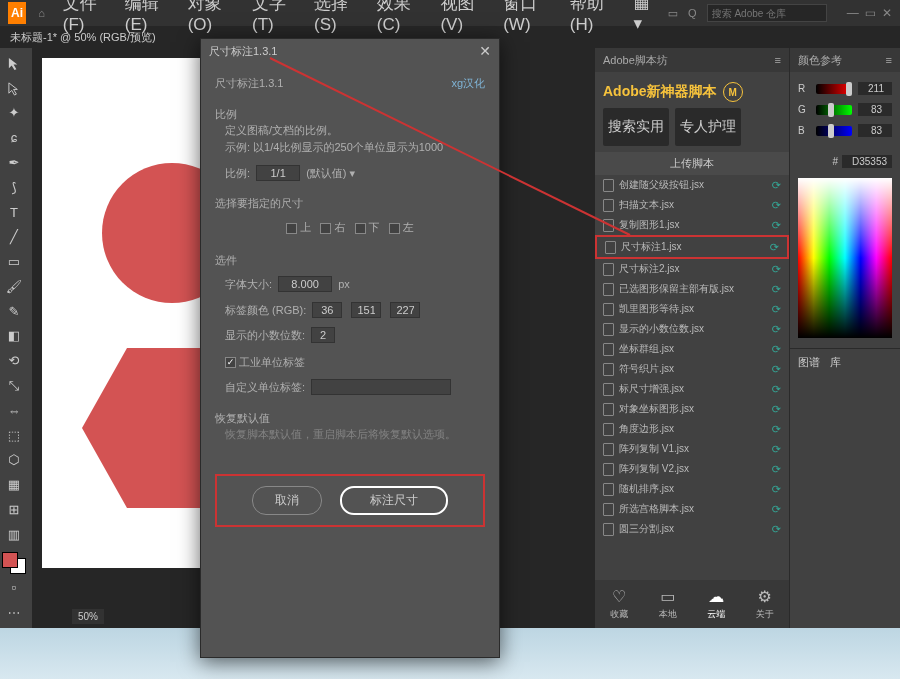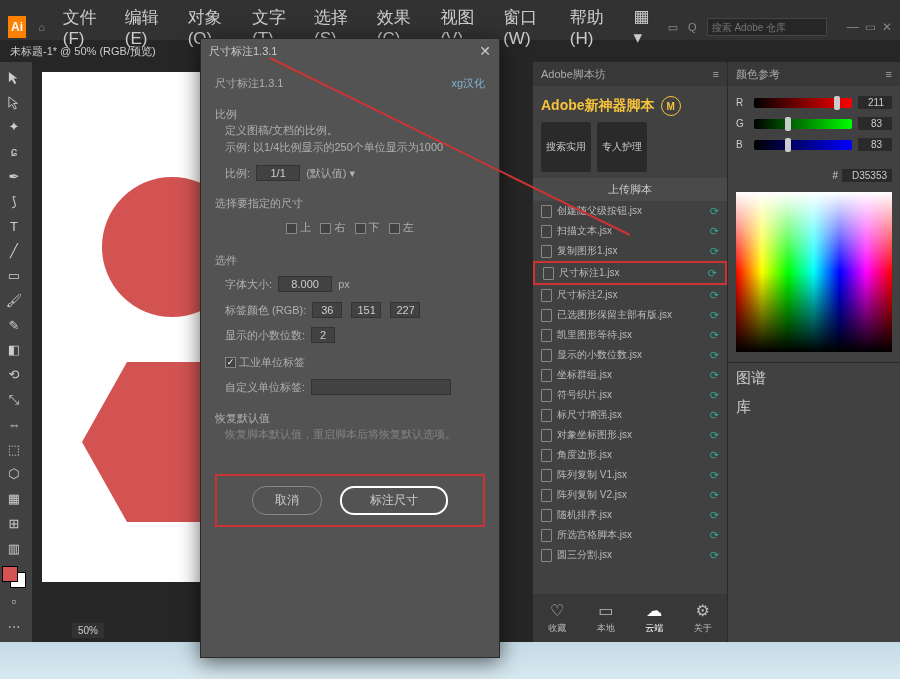--- a/index.html
+++ b/index.html
@@ -1,17 +1,17 @@
 <!DOCTYPE html>
 <html><head>
 <meta charset="utf-8">
 <style>
 * { margin: 0; padding: 0; box-sizing: border-box; }
 body { background: #323232; font-family: "Microsoft YaHei", sans-serif; font-size: 11px; color: #ccc; width: 900px; height: 679px; overflow: hidden; position: relative; }
-.topbar { height: 26px; background: #323232; display: flex; align-items: center; padding: 0 8px; gap: 4px; margin-top: 14px; }
+.topbar { height: 26px; background: #323232; display: flex; align-items: center; padding: 0 8px; gap: 4px; }
 .ai-logo { width: 22px; height: 22px; background: #ff7f00; display: flex; align-items: center; justify-content: center; font-weight: bold; color: #fff; font-size: 12px; }
 .home-icon { color: #888; margin: 0 8px; }
 .menu-item { color: #ccc; padding: 3px 6px; font-size: 17px; cursor: pointer; }
 .topbar-right { margin-left: auto; display: flex; gap: 10px; align-items: center; color: #888; }
 .search-box { background: #262626; border: 1px solid #444; width: 120px; height: 18px; font-size: 10px; color: #666; padding: 0 4px; }
 .win-controls { display: flex; gap: 6px; margin-left: 10px; color: #888; font-size: 12px; }
 .doc-tab { background: #262626; height: 22px; display: flex; align-items: center; padding: 0 10px; font-size: 11px; color: #ccc; }
 .main { display: flex; height: 580px; }
 .toolbar { width: 32px; background: #414141; display: flex; flex-direction: column; gap: 2px; padding: 4px 2px; }
 .tool { width: 24px; height: 24px; display: flex; align-items: center; justify-content: center; color: #ccc; cursor: pointer; font-size: 13px; }
@@ -32,49 +32,49 @@
 .dlg-section { margin-top: 14px; }
 .dlg-link { color: #7fb3d5; }
 .dlg-input { background: #424242; border: 1px solid #333; color: #ccc; padding: 1px 5px; font-size: 11px; width: 44px; text-align: center; margin: 0 3px; }
 .dlg-input-wide { width: 140px; text-align: left; }
 .dlg-chk { display: inline-flex; align-items: center; gap: 3px; }
 .chk-box { width: 11px; height: 11px; border: 1px solid #888; display: inline-block; background: #424242; }
 .chk-box.checked::after { content: "✓"; font-size: 9px; color: #fff; display: block; line-height: 9px; text-align: center; }
 .dlg-buttons { display: flex; gap: 18px; justify-content: center; margin-top: 30px; border: 2px solid #c33; padding: 10px 6px; }
 .dlg-btn { border: 1px solid #888; border-radius: 14px; padding: 5px 22px; background: transparent; color: #ccc; cursor: pointer; font-size: 12px; }
 .dlg-btn-primary { border: 2px solid #fff; padding: 4px 28px; }
-.panels { width: 367px; background: #414141; display: flex; }
+.panels { width: 305px; background: #414141; display: flex; }
 .panel-left { width: 195px; border-right: 1px solid #2a2a2a; display: flex; flex-direction: column; }
 .panel-right { flex: 1; display: flex; flex-direction: column; }
 .panel-header { height: 24px; display: flex; align-items: center; padding: 0 8px; background: #383838; font-size: 11px; color: #aaa; }
 .adobe-title { color: #f7c33c; font-weight: bold; font-size: 14px; padding: 10px 8px 6px; display: flex; align-items: center; gap: 6px; }
 .adobe-logo { width: 20px; height: 20px; border: 1px solid #f7c33c; border-radius: 50%; display: inline-flex; align-items: center; justify-content: center; color: #f7c33c; font-size: 10px; }
 .tag-row { display: flex; gap: 6px; padding: 0 8px 6px; }
-.tag { background: #2a2a2a; border-radius: 2px; padding: 18px 5px; font-size: 10px; color: #ccc; }
+.tag { background: #2a2a2a; border-radius: 2px; padding: 10px 5px; font-size: 14px; color: #ccc; }
 .upload-tab { background: #4a4a4a; text-align: center; padding: 4px; font-size: 11px; }
 .script-list { flex: 1; overflow-y: auto; font-size: 10px; }
 .script-item { display: flex; align-items: center; gap: 5px; padding: 3px 8px; color: #bbb; position: relative; }
 .script-item.highlighted { border: 2px solid #c33; }
 .script-icon { width: 11px; height: 13px; border: 1px solid #888; border-radius: 1px; }
 .script-refresh { margin-left: auto; color: #3a9; font-size: 11px; }
 .panel-nav { height: 48px; background: #383838; display: flex; justify-content: space-around; align-items: center; font-size: 9px; }
 .nav-item { display: flex; flex-direction: column; align-items: center; gap: 2px; color: #bbb; cursor: pointer; }
 .nav-item.active { color: #fff; }
 .nav-icon { font-size: 16px; }
 .color-rgb { padding: 10px 8px; }
 .rgb-row { display: flex; align-items: center; gap: 6px; margin-bottom: 8px; font-size: 10px; }
 .rgb-label { width: 12px; }
 .rgb-slider { flex: 1; height: 10px; position: relative; background: linear-gradient(to right, #000, #f00); border-radius: 2px; }
 .rgb-slider.g { background: linear-gradient(to right, #000, #0f0); }
 .rgb-slider.b { background: linear-gradient(to right, #000, #00f); }
 .rgb-val { width: 34px; text-align: right; background: #2a2a2a; padding: 1px 10px; }
 .hex-row { display: flex; justify-content: flex-end; gap: 4px; font-size: 10px; padding: 0 8px; align-items: center; }
 .color-picker { margin: 10px 8px; height: 160px; position: relative; background: linear-gradient(to right, #f00, #ff0, #0f0, #0ff, #00f, #f0f, #f00); }
 .picker-overlay { position: absolute; inset: 0; background: linear-gradient(to bottom, rgba(255,255,255,1), rgba(255,255,255,0) 50%, rgba(0,0,0,0) 50%, rgba(0,0,0,1)); }
-.swatch-tabs { display: flex; gap: 10px; padding: 6px 8px; font-size: 15px; border-top: 1px solid #2a2a2a; flex-direction: column; }
+.swatch-tabs { display: flex; gap: 10px; padding: 6px 8px; font-size: 11px; border-top: 1px solid #2a2a2a; }
 .slider-slot { position: relative; }
 .slider-knob { position: absolute; top: -2px; width: 6px; height: 14px; background: #ccc; border-radius: 2px; }
 .bottom-landscape { position: absolute; bottom: 0; left: 0; right: 0; height: 90px; background: linear-gradient(#a8c8d8, #d8e8f0); z-index: -1; }
 .red-line { position: absolute; z-index: 60; pointer-events: none; }
 </style>
 </head>
 <body>
 
 <div class="topbar">
   <div class="ai-logo">Ai</div>

